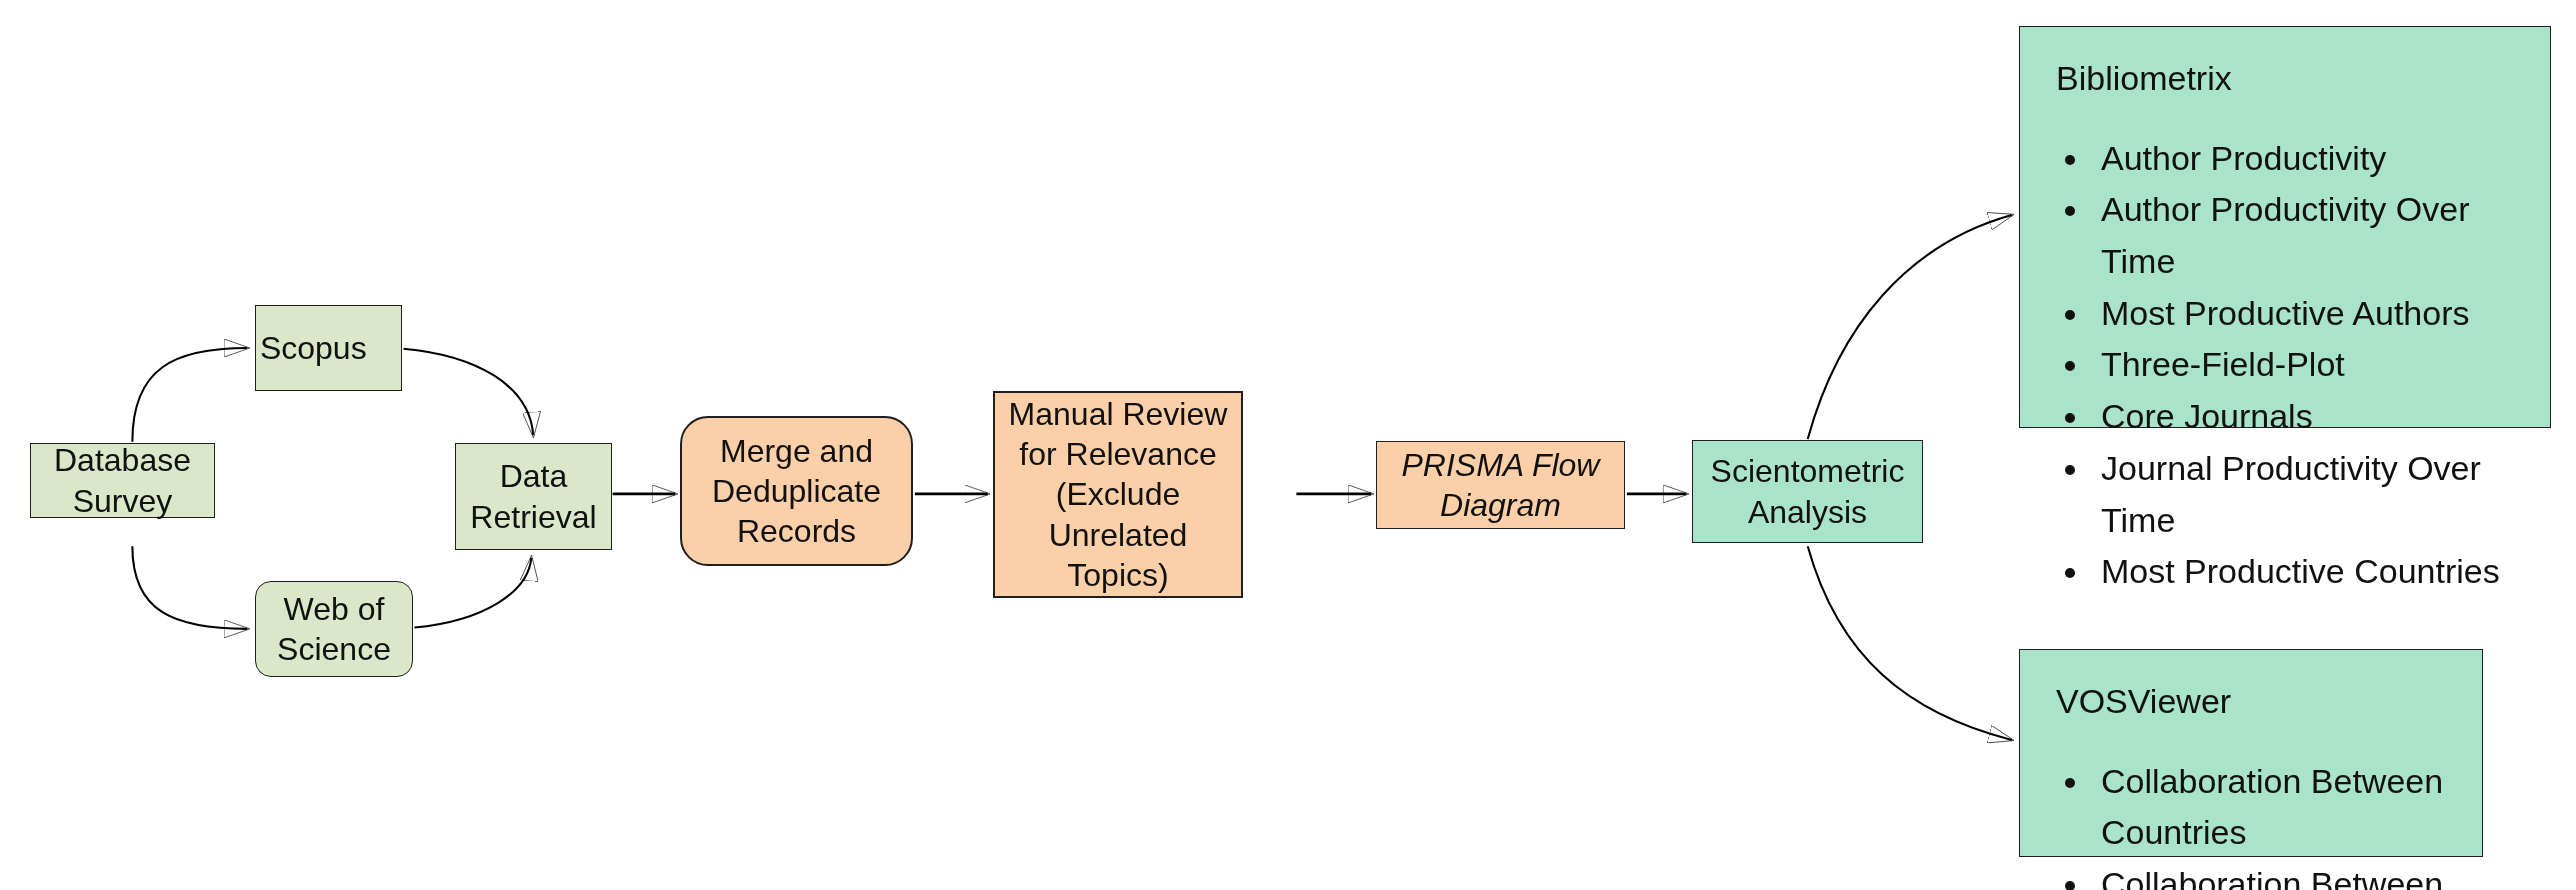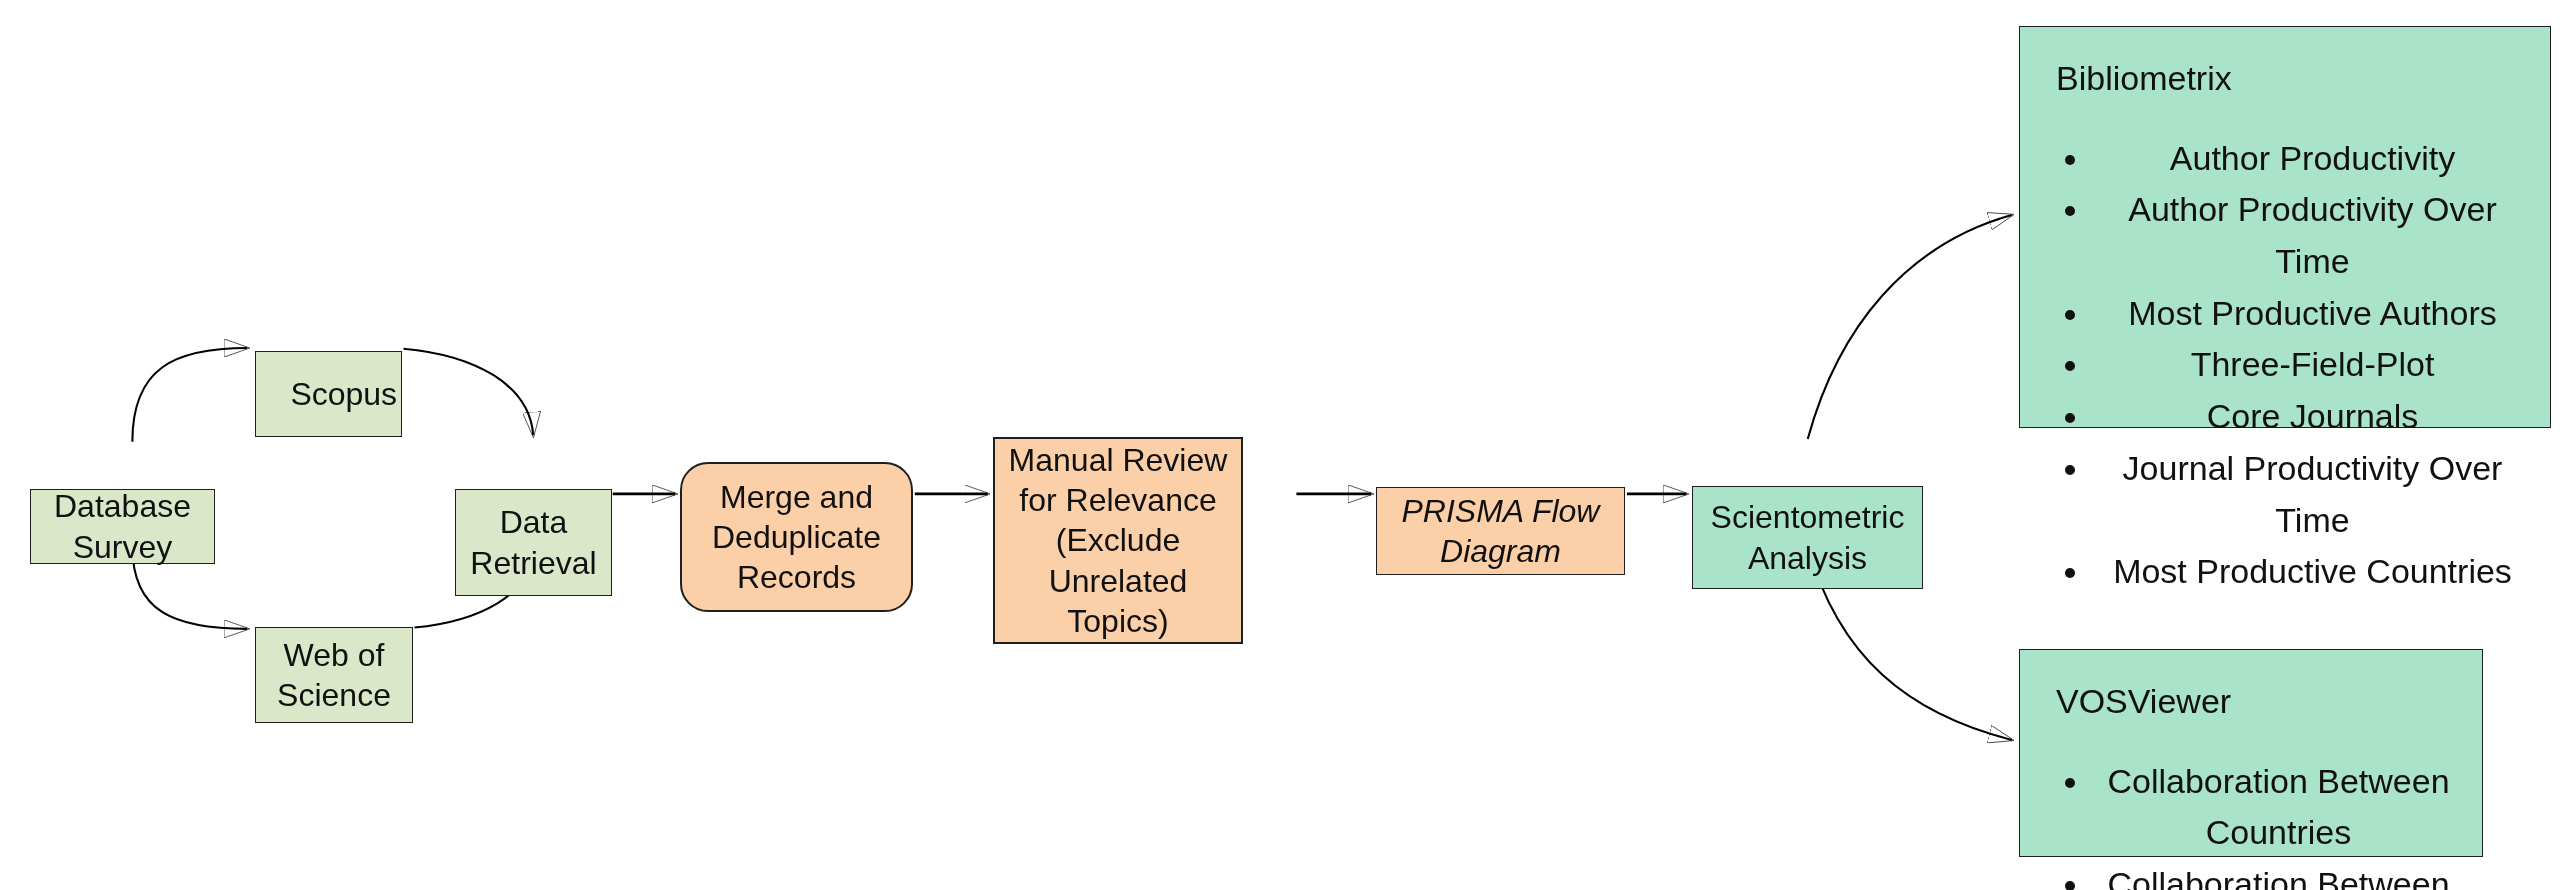--- a/index.html
+++ b/index.html
@@ -16,47 +16,45 @@
 
   .arrows { position: absolute; left: 0; top: 0; }
   .arrows path { fill: none; stroke: var(--arrow, #000); }
   .arrows path.straight { stroke-width: 4.5px; }
   .arrows path.curve { stroke-width: 3.2px; }
 
   .node {
     position: absolute;
     display: flex;
     align-items: center;
-    justify-content: flex-end;
+    justify-content: flex-start;
     text-align: center;
     border: 1.9px solid var(--border, #1f1f1f);
     font-size: 32px;
     line-height: 1.26;
     padding: 2.6px 3.9px;
     color: var(--text, #111);
-    margin-top: 46px;
   }
   .node.thick { border-width: 2.6px; }
   .green  { background: var(--green-fill, #dae8c9); }
   .orange { background: var(--orange-fill, #fbcfa7); }
   .teal   { background: var(--teal-fill, #a9e3c9); }
 
   .panel {
     position: absolute;
     border: 1.9px solid var(--border, #1f1f1f);
     background: var(--teal-fill, #a9e3c9);
     font-size: 34px;
     padding: 31px 26px 0 36px;
     color: var(--text, #111);
   }
   .panel-title { line-height: 1.2; }
   .panel ul {
     margin: 34px 0 0 36px;
     list-style: disc outside;
-    text-align: center;
   }
   .panel li {
     line-height: 1.52;
     padding-left: 9px;
   }
 </style>
 </head>
 <body>
 
 <div class="canvas">
@@ -80,21 +78,21 @@
   </svg>
 
   <div class="node green" style="left:30px; top:443px; width:185px; height:75px;">
     <span>Database Survey</span>
   </div>
 
   <div class="node green" style="left:255px; top:305px; width:147px; height:86px;">
     <span>Scopus</span>
   </div>
 
-  <div class="node green" style="left:255px; top:581px; width:158px; height:96px;">
+  <div class="node green" style="left:255px; top:581px; width:158px; height:96px;border-radius:16px;">
     <span>Web of Science</span>
   </div>
 
   <div class="node green" style="left:455px; top:443px; width:157px; height:107px;">
     <span>Data Retrieval</span>
   </div>
 
   <div class="node orange thick" style="left:680px; top:416px; width:233px; height:150px;border-radius:28px;">
     <span>Merge and Deduplicate Records</span>
   </div>

